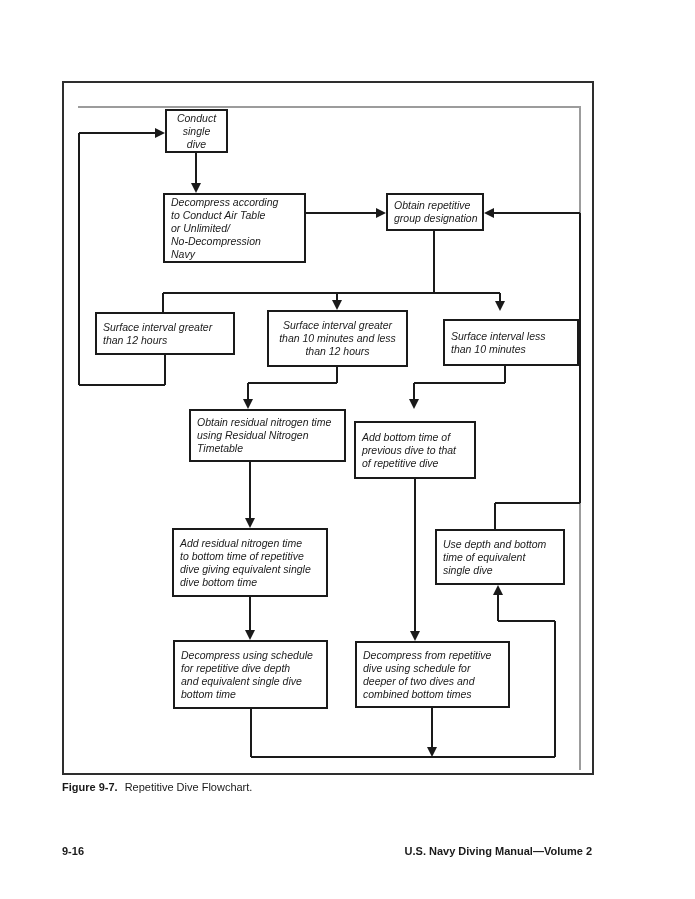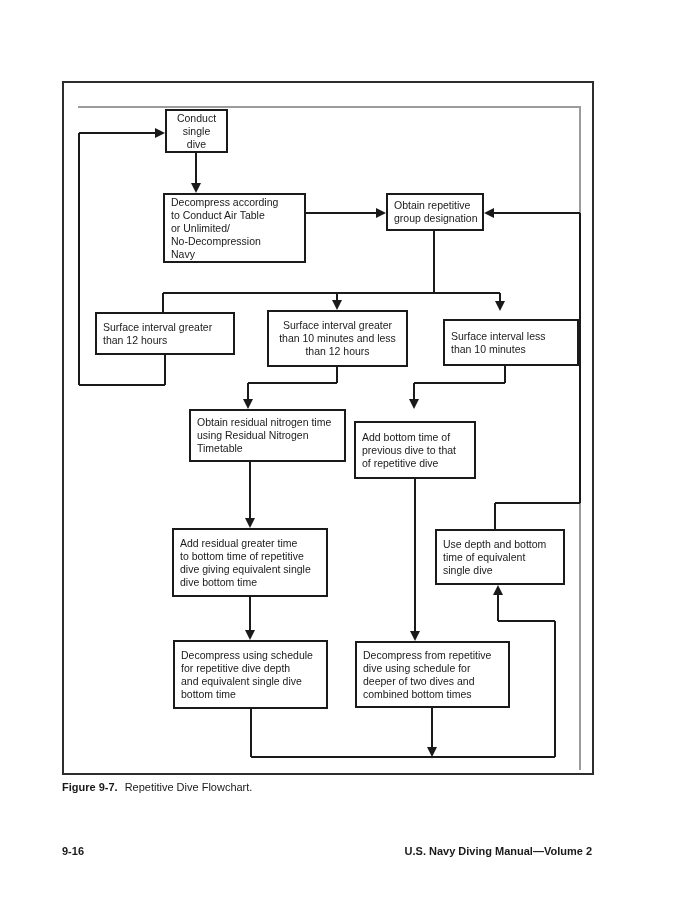--- a/index.html
+++ b/index.html
@@ -10,21 +10,21 @@
   .figure-frame {
     position:absolute; left:62px; top:81px; width:532px; height:694px;
     border:2px solid #2e2e2e; box-sizing:border-box; background:transparent;
   }
   .accent-top { position:absolute; left:78px; top:106px; width:503px; height:2px; background:#9c9c9c; }
   .accent-right { position:absolute; left:579px; top:106px; width:2px; height:664px; background:#9c9c9c; }
 
   .node {
     position:absolute; box-sizing:border-box; border:2px solid #1a1a1a; background:#ffffff;
     display:flex; flex-direction:column; justify-content:center;
-    padding:1px 6px; font-size:10.5px; line-height:13px; z-index:3;
+    padding:1px 6px; font-size:10.5px; line-height:13px; z-index:3;font-style:italic;
   }
   .node.center { text-align:center; }
   .node .ln { white-space:nowrap; }
 
   .seg { position:absolute; background:#1a1a1a; z-index:1; }
   .arrow { position:absolute; width:0; height:0; z-index:2; }
   .arrow.down  { border-left:5px solid transparent; border-right:5px solid transparent; border-top:10px solid #1a1a1a; }
   .arrow.up    { border-left:5px solid transparent; border-right:5px solid transparent; border-bottom:10px solid #1a1a1a; }
   .arrow.right { border-top:5px solid transparent; border-bottom:5px solid transparent; border-left:10px solid #1a1a1a; }
   .arrow.left  { border-top:5px solid transparent; border-bottom:5px solid transparent; border-right:10px solid #1a1a1a; }
@@ -121,21 +121,21 @@
         <div class="ln">Obtain residual nitrogen time</div>
         <div class="ln">using Residual Nitrogen</div>
         <div class="ln">Timetable</div>
       </div>
       <div class="node" style="left: 354px; top: 409px; width: 122px; height: 58px; margin-top: 12px;">
         <div class="ln">Add bottom time of</div>
         <div class="ln">previous dive to that</div>
         <div class="ln">of repetitive dive</div>
       </div>
       <div class="node" style="left: 172px; top: 528px; width: 156px; height: 69px;">
-        <div class="ln">Add residual greater time</div>
+        <div class="ln">Add residual nitrogen time</div>
         <div class="ln">to bottom time of repetitive</div>
         <div class="ln">dive giving equivalent single</div>
         <div class="ln">dive bottom time</div>
       </div>
       <div class="node" style="left: 435px; top: 529px; width: 130px; height: 56px;">
         <div class="ln">Use depth and bottom</div>
         <div class="ln">time of equivalent</div>
         <div class="ln">single dive</div>
       </div>
       <div class="node" style="left: 173px; top: 640px; width: 155px; height: 69px;">

